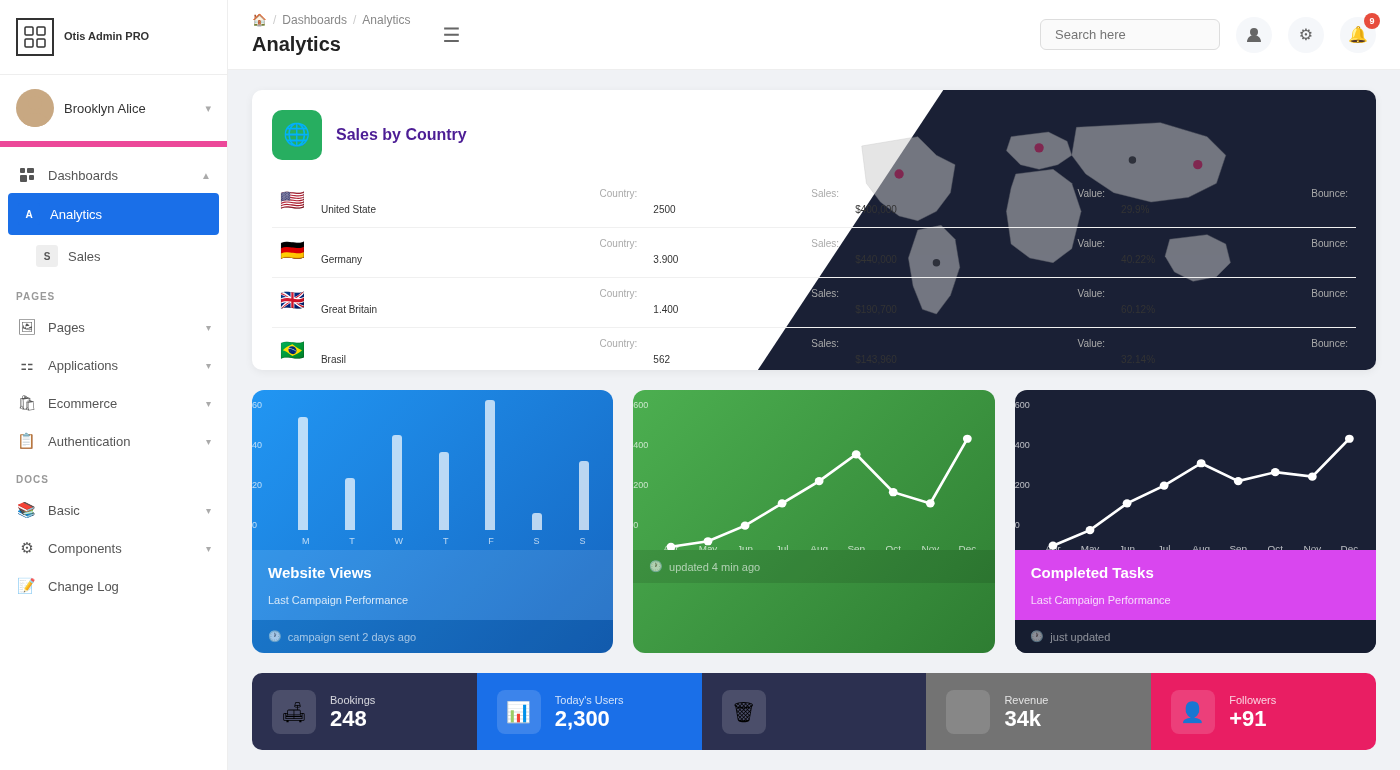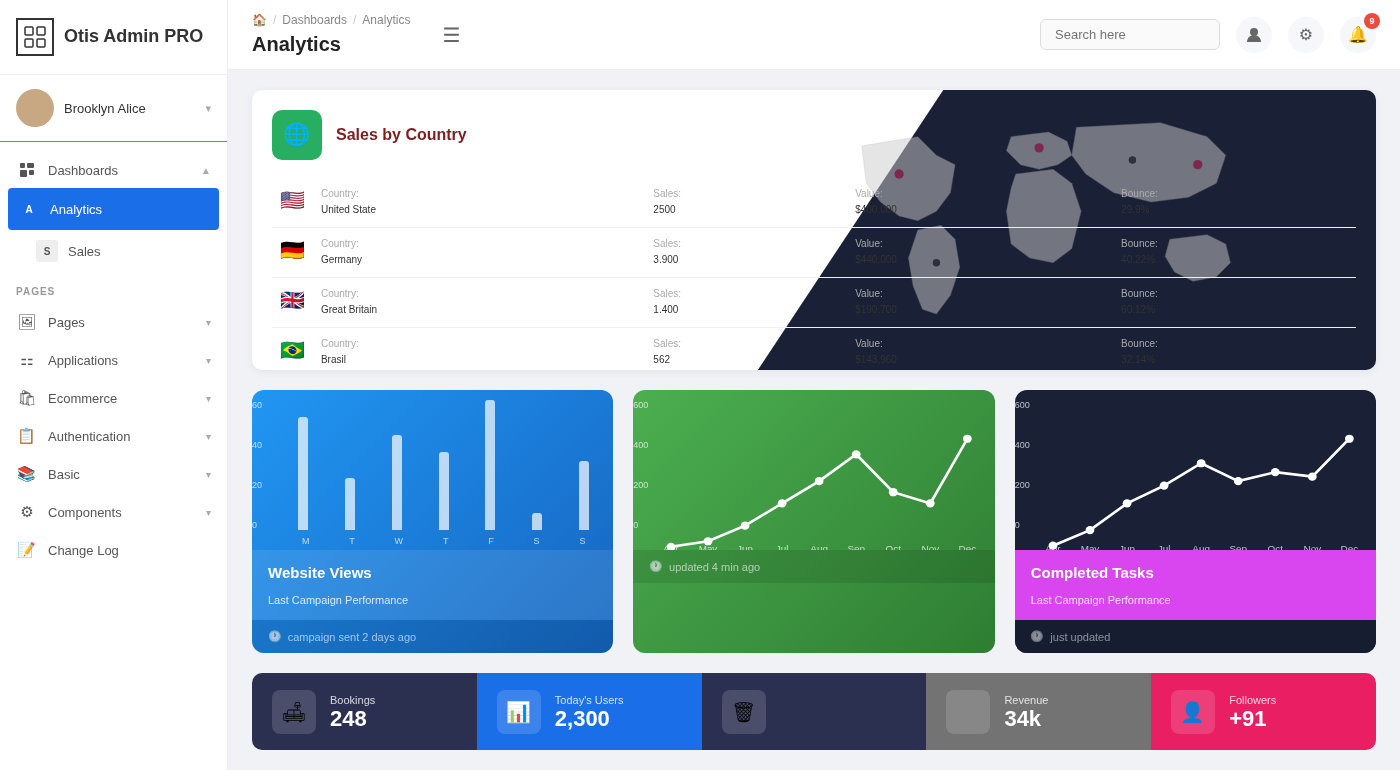--- a/index.html
+++ b/index.html
@@ -23,26 +23,26 @@
       padding: 18px 16px;
       border-bottom: 1px solid #eee;
     }
     .logo-icon {
       width: 38px; height: 38px;
       border: 2px solid #333;
       display: flex; align-items: center; justify-content: center;
       margin-right: 10px;
       font-size: 18px;
     }
-    .logo-text { font-size: 18px; font-weight: 700; color: #333; line-height: 1.2; }
+    .logo-text { font-size: 11px; font-weight: 700; color: #333; line-height: 1.2; }
 
     .sidebar-user {
       display: flex; align-items: center;
       padding: 14px 16px;
-      border-bottom: 1px solid #ec4899;
+      border-bottom: 6px solid #ec4899;
     }
     .avatar {
       width: 38px; height: 38px; border-radius: 50%;
       background: #c8a882;
       display: flex; align-items: center; justify-content: center;
       font-size: 18px; margin-right: 10px; overflow: hidden;
     }
     .user-name { font-size: 13px; color: #333; font-weight: 500; flex: 1; }
     .chevron-icon { color: #aaa; font-size: 11px; }
 
@@ -141,26 +141,26 @@
       min-height: 280px;
     }
 
     .card-header { display: flex; align-items: center; gap: 14px; margin-bottom: 18px; }
     .card-icon {
       width: 50px; height: 50px; border-radius: 10px;
       background: #27ae60;
       display: flex; align-items: center; justify-content: center;
       font-size: 22px;
     }
-    .card-title { font-size: 16px; font-weight: 700; color: #7f1d1d; }
+    .card-title { font-size: 16px; font-weight: 700; color: #4c1d95; }
 
     .country-table { width: 100%; border-collapse: collapse; position: relative; z-index: 2; }
     .country-table tr { border-bottom: 1px solid #f0f0f0; }
     .country-table td { padding: 10px 8px; vertical-align: top; }
-    .country-label { font-size: 10px; color: #aaa; display: block; }
+    .country-label { font-size: 10px; color: #aaa; display: block; text-align: right; }
     .country-value { font-size: 10px; color: #333; font-weight: 500; }
 
     
     .dark-overlay {
       position: absolute;
       top: 0; right: 0;
       width: 55%;
       height: 100%;
       background: #1a2035;
       clip-path: polygon(30% 0%, 100% 0%, 100% 100%, 0% 100%);
@@ -355,20 +355,21 @@
       <span class="nav-icon">🛍</span>
       <span class="nav-label">Ecommerce</span>
       <span class="nav-chevron">▾</span>
     </div>
     <div class="nav-item">
       <span class="nav-icon">📋</span>
       <span class="nav-label">Authentication</span>
       <span class="nav-chevron">▾</span>
     </div>
 
+    <div class="nav-section-title">DOCS</div>
 
     <div class="nav-item">
       <span class="nav-icon">📚</span>
       <span class="nav-label">Basic</span>
       <span class="nav-chevron">▾</span>
     </div>
     <div class="nav-item">
       <span class="nav-icon">⚙</span>
       <span class="nav-label">Components</span>
       <span class="nav-chevron">▾</span>

